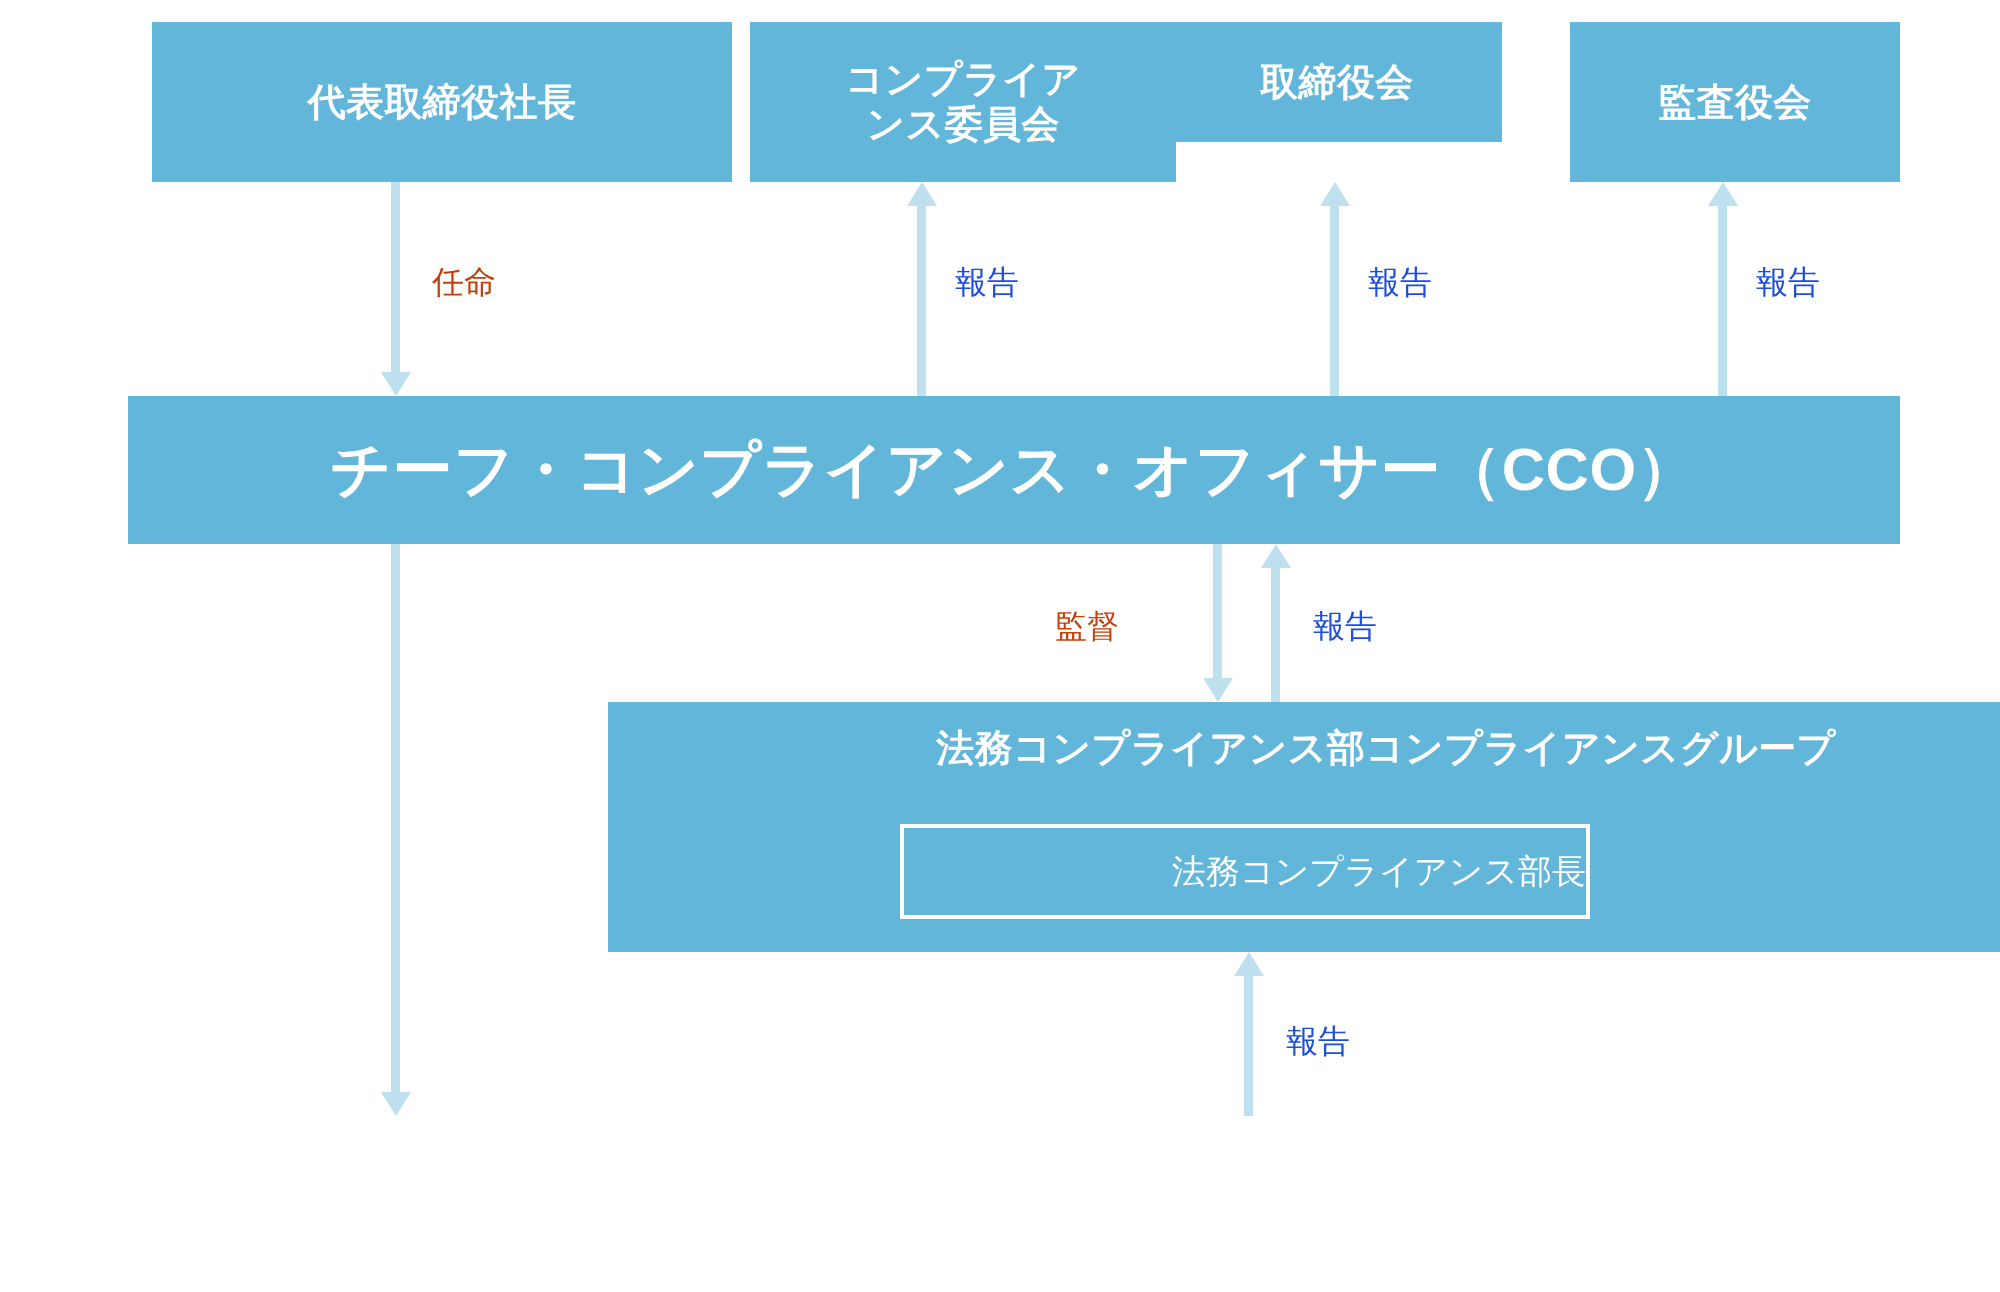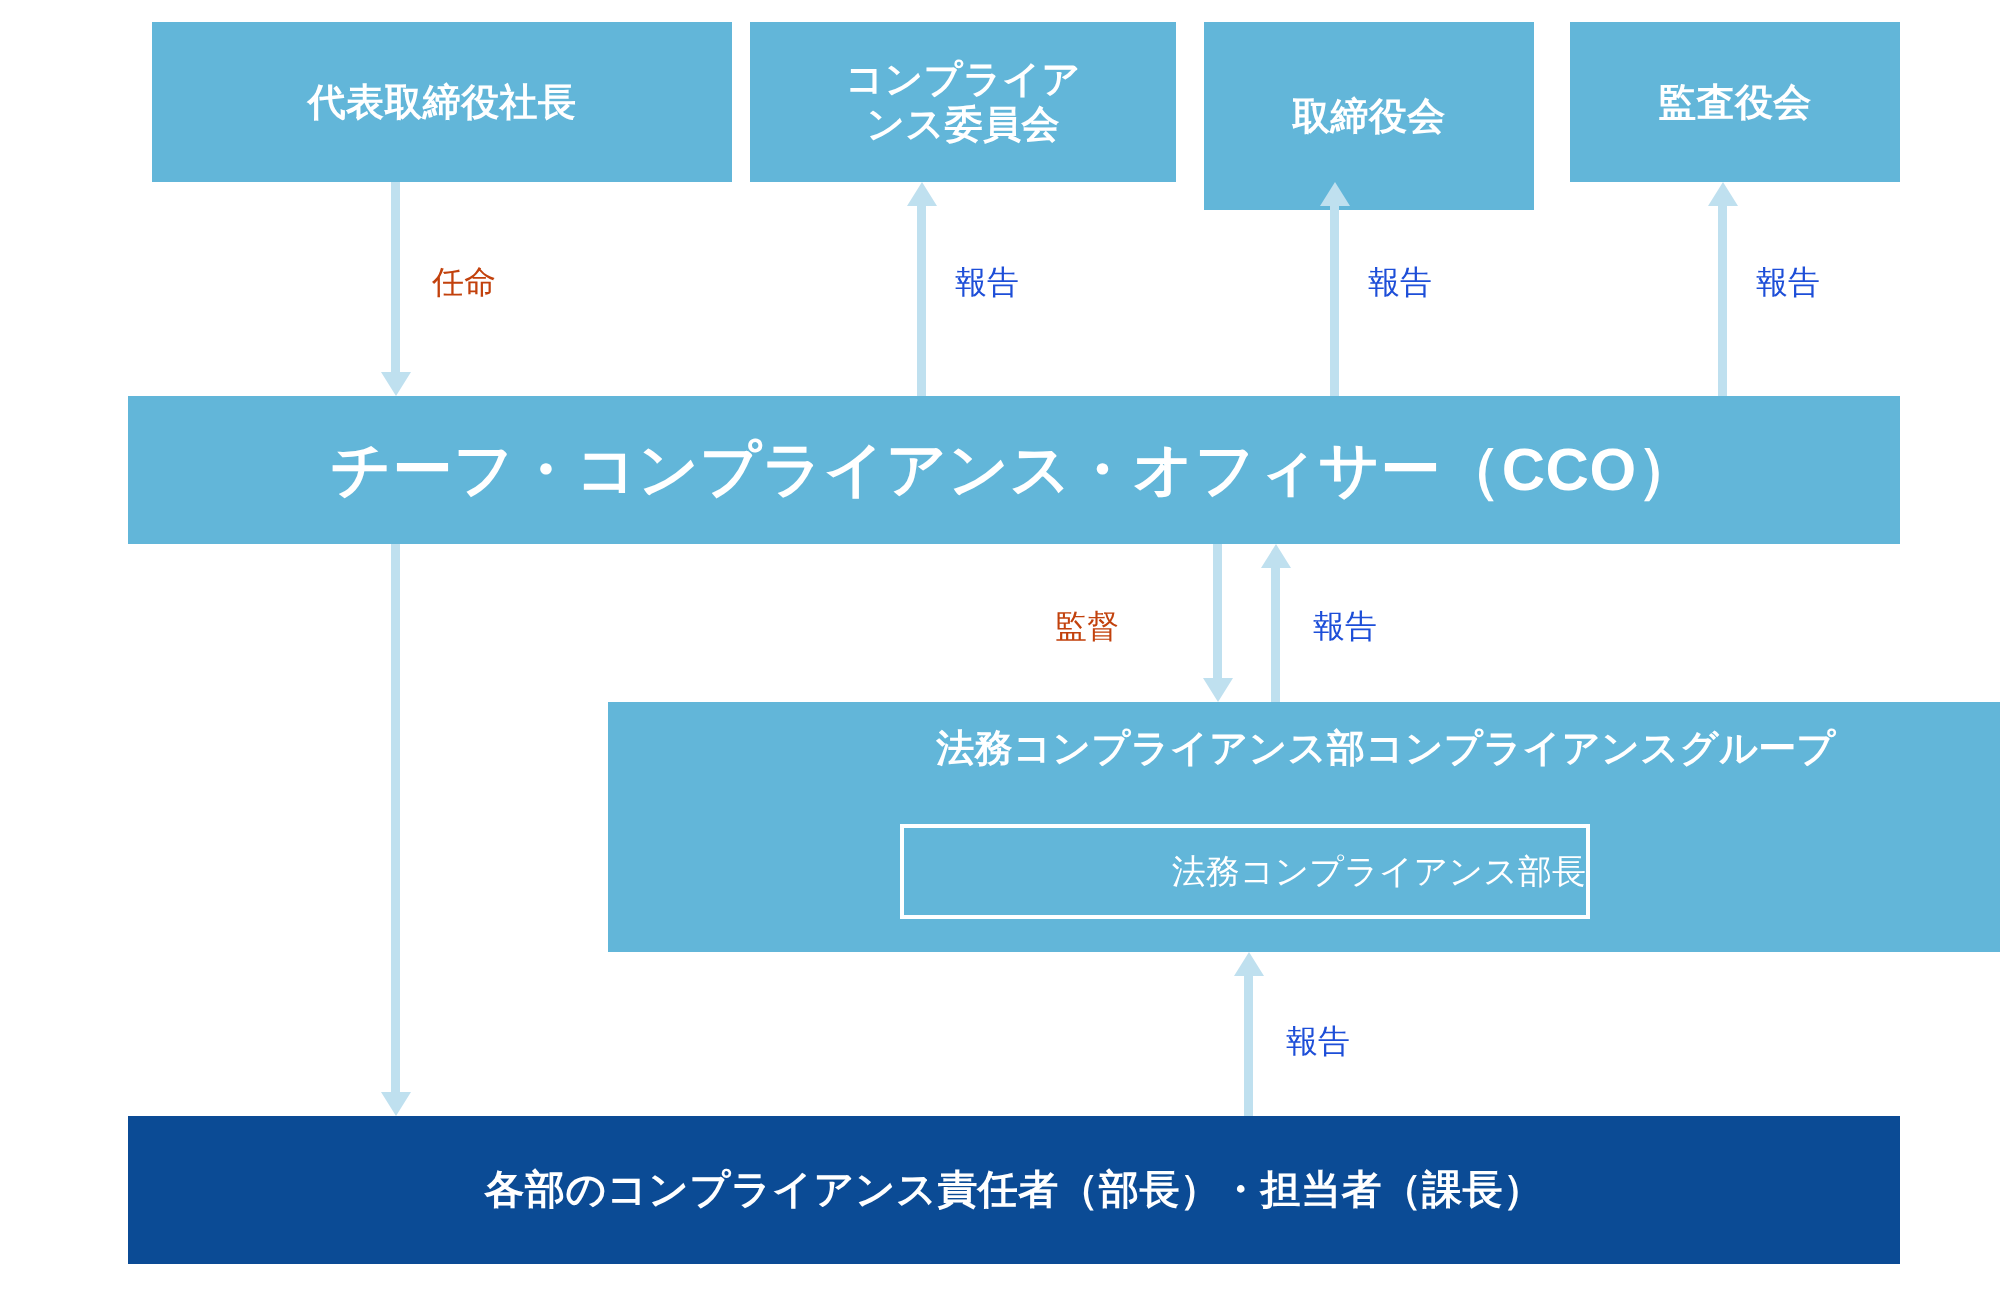--- a/index.html
+++ b/index.html
@@ -88,43 +88,40 @@
 
   <div class="box box-light t-top" style="left:128px; top:22px; width:580px; height:160px;margin-left:24px;">
     <span>代表取締役社長</span>
   </div>
 
   <div class="box box-light t-top" style="left:750px; top:22px; width:426px; height:160px;">
     <span style="white-space:pre-line;">コンプライア
 ンス委員会</span>
   </div>
 
-  <div class="box box-light t-top" style="left:1204px; top:22px; width:330px; height:188px;">
+  <div class="box box-light t-top" style="left:1172px; top:22px; width:330px; height:120px;">
     <span>取締役会</span>
   </div>
 
   <div class="box box-light t-top" style="left:1570px; top:22px; width:330px; height:160px;">
     <span>監査役会</span>
   </div>
 
   <div class="box box-light t-cco" style="left:128px; top:396px; width:1772px; height:148px;">
     <span>チーフ・コンプライアンス・オフィサー（CCO）</span>
   </div>
 
   <div class="box box-light t-dept" style="left:608px; top:702px; width:1556px; height:250px; align-items:flex-start; padding-top:24px;">
     <span>法務コンプライアンス部コンプライアンスグループ</span>
   </div>
 
   <div class="box-inner t-inner" style="left:900px; top:824px; width:690px; height:95px;">
     <span>法務コンプライアンス部長</span>
   </div>
 
-  <div class="box box-dark t-bottom" style="left:128px; top:1116px; width:1772px; height:148px;">
-    <span>各部のコンプライアンス責任者（部長）・担当者（課長）</span>
-  </div>
 
   <div class="line-v" style="left:391px; top:182px; height:190px;"></div>
   <div class="arrow-head arrow-down" style="left:381px; top:372px;"></div>
   <div class="edge-label label-blue t-edge" style="left:432px; top:261px;">任命</div>
 
   <div class="line-v" style="left:917px; top:206px; height:190px;"></div>
   <div class="arrow-head arrow-up" style="left:907px; top:182px;"></div>
   <div class="edge-label label-dark t-edge" style="left:955px; top:261px;">報告</div>
 
   <div class="line-v" style="left:1330px; top:206px; height:190px;"></div>

